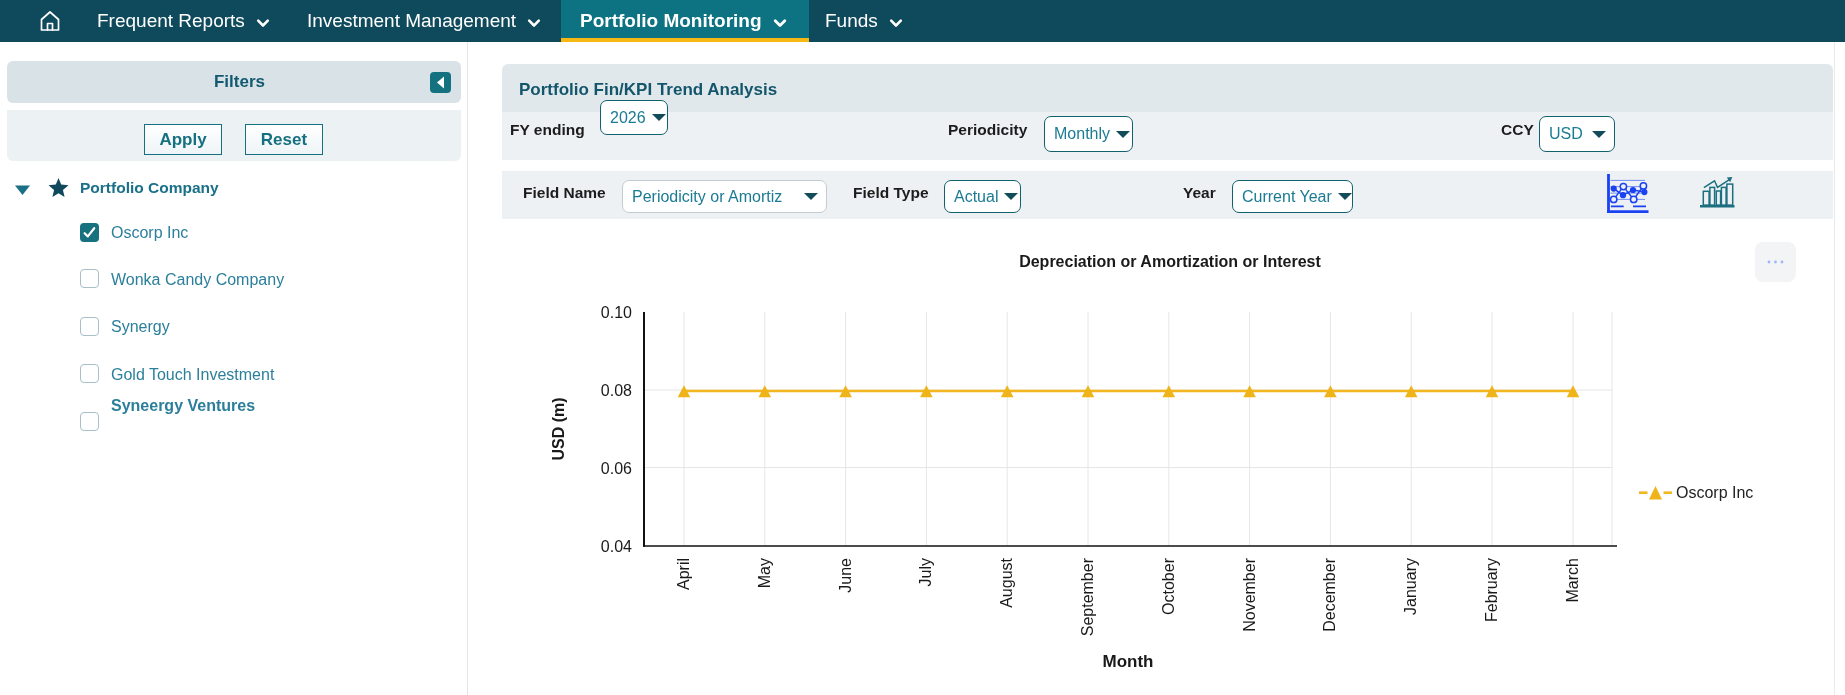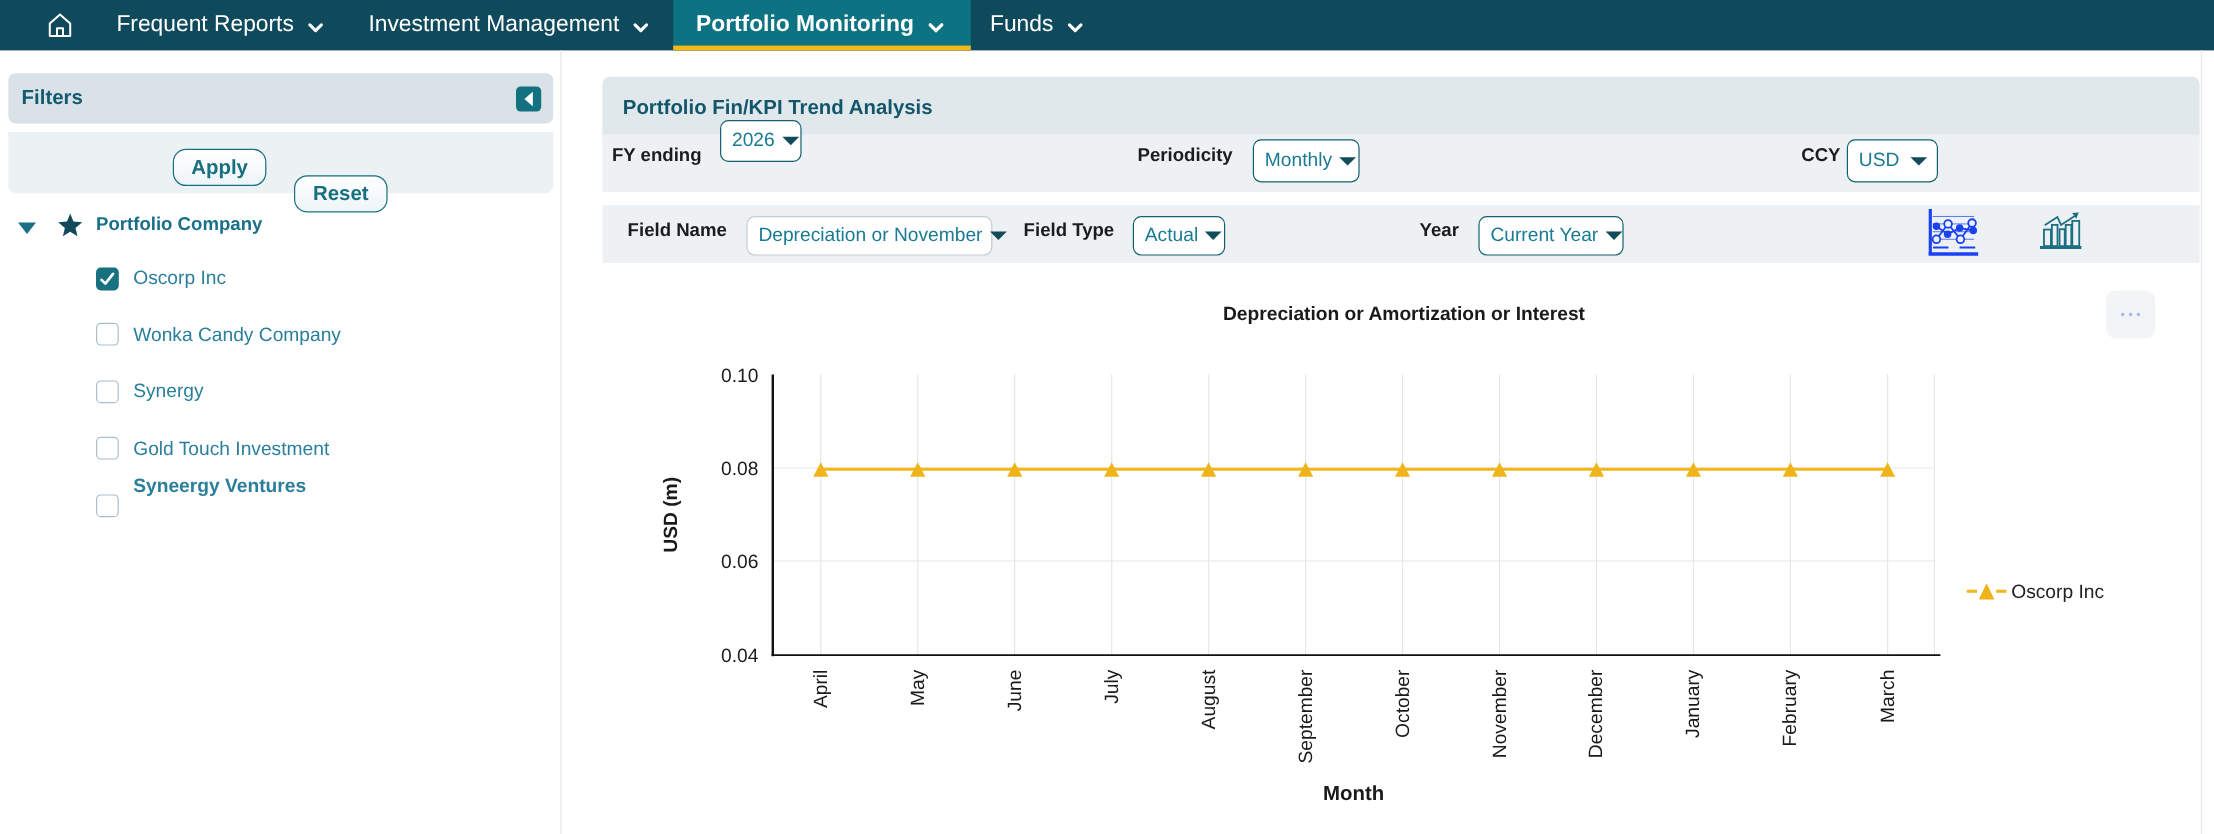--- a/index.html
+++ b/index.html
@@ -8,27 +8,27 @@
   .abs { position:absolute; }
   
   .nav { left:0; top:0; width:1845px; height:42px; background:#0e4a5c; }
   .navitem { position:absolute; top:0; height:42px; display:flex; align-items:center;
     color:#fff; font-size:19px; font-weight:500; }
   .chev { display:inline-block; width:16px; height:16px; margin-left:10px; margin-top:3px; }
   .tab-active { background:#0d7383; font-weight:700; }
   .tab-underline { position:absolute; left:561px; top:38px; width:248px; height:4px; background:#f8b813; }
   
   .filters-bar { left:7px; top:61px; width:454px; height:42px; background:#d9e2e7; border-radius:6px;
-    display:flex; align-items:center; }
+    display:flex; align-items:center;justify-content:center; }
   .filters-bar span { color:#135a70; font-weight:700; font-size:17px; margin-left:11px; }
   .collapse-btn { position:absolute; left:430px; top:72px; width:21px; height:21px; background:#147180;
     border-radius:4px; }
   .apply-row { left:7px; top:110px; width:454px; height:51px; background:#ecf1f3; border-radius:0 0 6px 6px; }
   .btn { position:absolute; height:31px; background:linear-gradient(#ffffff,#eef4f7); border:1.6px solid #15707f;
-    border-radius:11px; color:#15707f; font-weight:700; font-size:17px; text-align:center; line-height:29px; }
+    border-radius:0; color:#15707f; font-weight:700; font-size:17px; text-align:center; line-height:29px; }
   .sidebar-sep { left:467px; top:42px; width:1px; height:653px; background:#e3e6e8; }
   .treehead { color:#1a7089; font-weight:700; font-size:15.5px; }
   .cbx { position:absolute; left:80px; width:19px; height:19px; border-radius:4px; }
   .cbx.off { background:#fff; border:1.5px solid #a8bfc9; }
   .cbx.on { background:#17717f; }
   .cblabel { position:absolute; left:111px; color:#2b7f9b; font-size:16px; }
   
   .panel-header { left:502px; top:64px; width:1331px; height:51px; background:#e1e8eb; border-radius:6px 6px 0 0;
     display:flex; align-items:center; }
   .panel-header span { color:#13566c; font-weight:700; font-size:17px; margin-left:17px; }
@@ -75,21 +75,21 @@
 <div class="abs filters-bar">
     <span>Filters</span>
   </div>
 <div class="collapse-btn">
   <svg width="22" height="21" viewBox="0 0 22 21">
       <path d="M14 4.5 L14 16.5 L7 10.5 Z" fill="#fff"></path>
     </svg>
 </div>
 <div class="abs apply-row"></div>
 <div class="btn" style="left:144px; top:124px; width:78px;">Apply</div>
-<div class="btn" style="left:245px; top:124px; width:78px;margin-top:22px;">Reset</div>
+<div class="btn" style="left:245px; top:124px; width:78px;">Reset</div>
 <div class="abs sidebar-sep"></div>
 
 <svg class="abs" style="left:14px; top:184px;" width="17" height="12" viewBox="0 0 17 12">
     <path d="M1 1.5 L16 1.5 L8.5 11 Z" fill="#1b7086"></path>
   </svg>
 <svg class="abs" style="left:48px; top:178px;" width="21" height="20" viewBox="0 0 24 23" fill="#11495c">
   <path d="M12 0 L15.1 7.6 L23.5 8.3 L17.1 13.7 L19 21.8 L12 17.4 L5 21.8 L6.9 13.7 L0.5 8.3 L8.9 7.6 Z"></path>
 </svg>
 <div class="abs treehead" style="left:80px; top:179px;">Portfolio Company</div>
 
@@ -123,21 +123,21 @@
     <span class="car"></span>
   </div>
 <div class="flabel" style="left:1501px; top:122px;">CCY</div>
 <div class="sel" style="left:1539px; top:116px; width:76px; height:36px;">
     <span>USD</span>
     <span class="car"></span>
   </div>
 
 <div class="flabel" style="left:523px; top:184.5px;">Field Name</div>
 <div class="sel" style="left:622px; top:180px; width:205px; height:33px; border-color:#c3ccd1;">
-    <span>Depreciation or November</span>
+    <span>Periodicity or Amortiz</span>
     <span class="car"></span>
   </div>
 <div class="flabel" style="left:853px; top:184.5px;">Field Type</div>
 <div class="sel" style="left:944px; top:180px; width:77px; height:33px;">
     <span>Actual</span>
     <span class="car"></span>
   </div>
 <div class="flabel" style="left:1183px; top:184.5px;">Year</div>
 <div class="sel" style="left:1232px; top:180px; width:121px; height:33px;">
     <span>Current Year</span>

